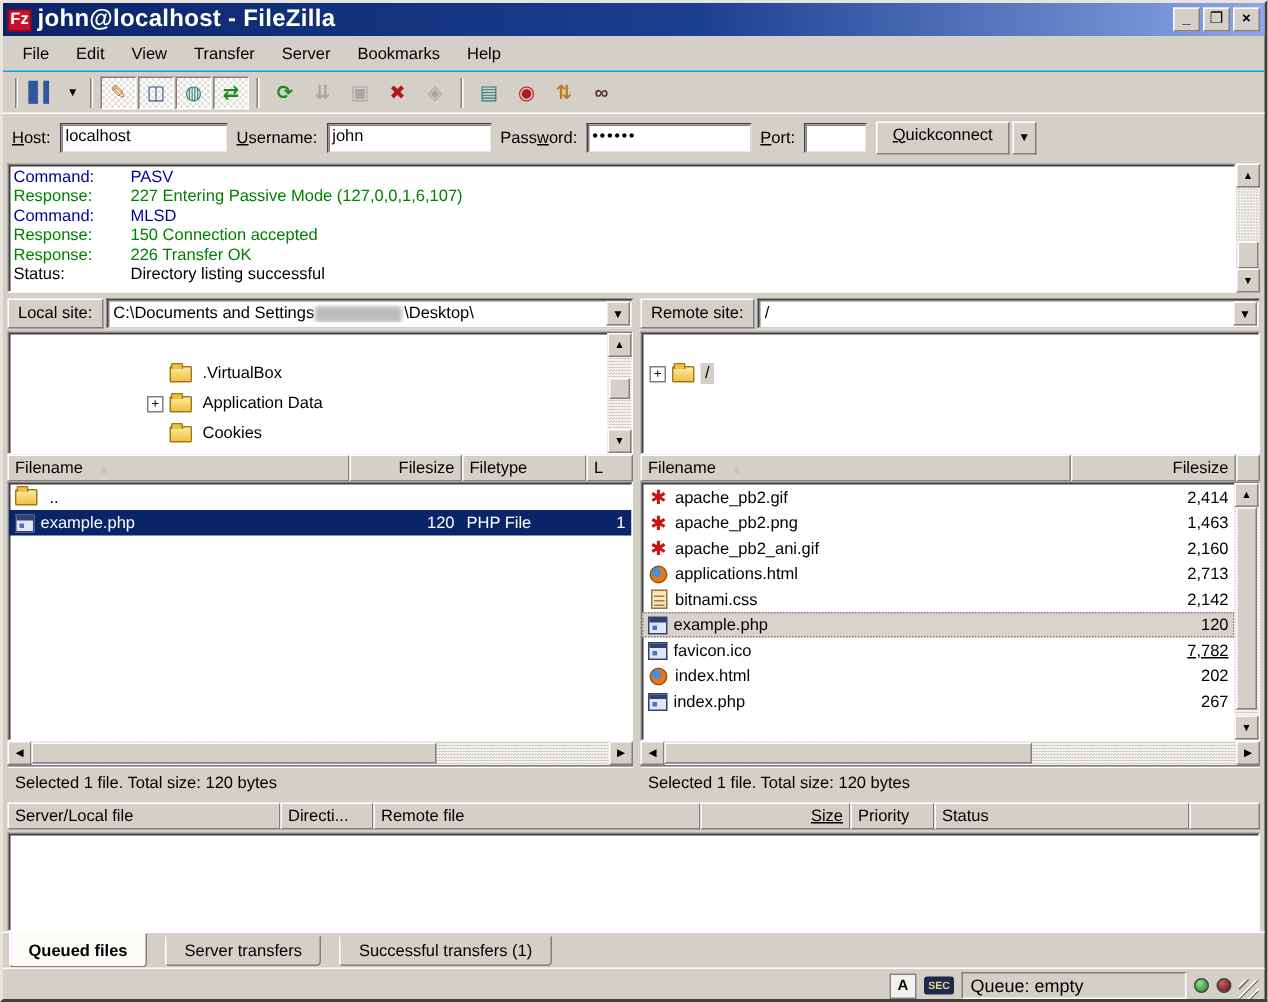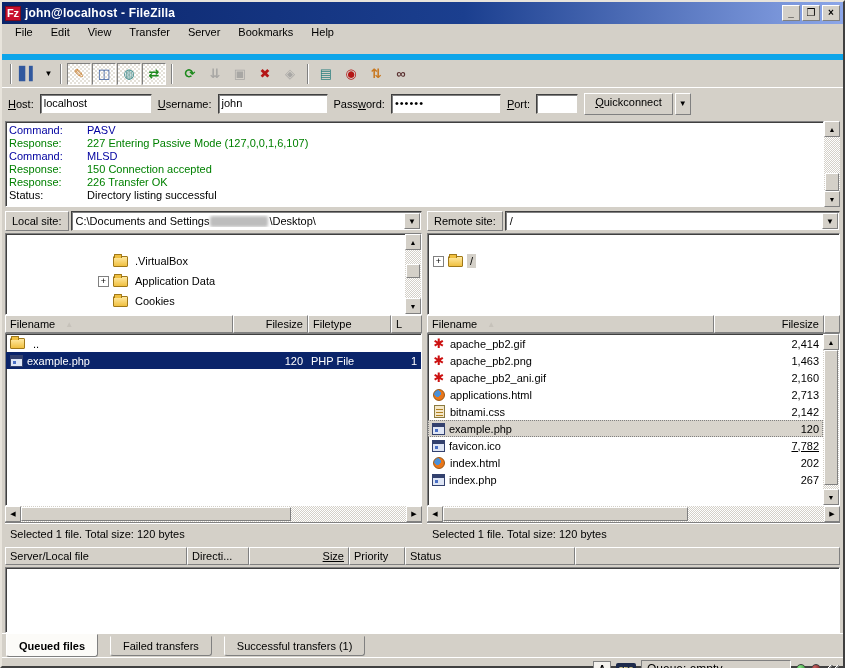--- a/index.html
+++ b/index.html
@@ -12,27 +12,27 @@
   
   .raised  { border:1px solid; border-color:#fff #808080 #808080 #fff; background:#d4d0c8; }
   .field   { border:1px solid; border-color:#404040 #d4d0c8 #d4d0c8 #404040; background:#fff;
              box-shadow:inset 1px 1px 0 #808080; }
 
   
   .titlebar { height:22px; background:linear-gradient(90deg,#0a246a 0%,#1b3f8f 55%,#8ca6e8 100%);
     display:flex; align-items:center; padding:0 3px; flex:none; }
   .fz-icon { width:16px; height:15px; background:#c8102e; color:#fff; font-weight:bold; font-size:11px;
     display:flex; align-items:center; justify-content:center; margin-right:4px; border:1px solid #7a0a1d; }
-  .title-text { color:#fff; font-weight:bold; font-size:12px; flex:1; letter-spacing:.2px; }
+  .title-text { color:#fff; font-weight:bold; font-size:16px; flex:1; letter-spacing:.2px; }
   .winbtn { width:18px; height:16px; margin-left:2px; font-size:10px; font-weight:bold; line-height:13px;
     text-align:center; color:#000; }
 
   
-  .menubar { height:36px; display:flex; align-items:flex-start; padding-left:4px; flex:none;
-    border-bottom:6px solid #0ea5e9; }
+  .menubar { height:24px; display:flex; align-items:center; padding-left:4px; flex:none;
+    border-bottom:1px solid #0ea5e9; }
   .menu-item { padding:2px 9px; }
 
   
   .toolbar { height:27px; display:flex; align-items:center; padding-left:4px; flex:none; gap:1px; }
   .tb-sep { width:2px; height:20px; margin:0 4px; border-left:1px solid #808080; border-right:1px solid #fff; }
   .tb-btn { width:24px; height:22px; display:flex; align-items:center; justify-content:center;
     font-size:13px; font-weight:bold; }
   .tb-btn.pressed { border:1px solid; border-color:#808080 #fff #fff #808080;
     background:repeating-conic-gradient(#fff 0% 25%, #e4e1d9 0% 50%) 0 0/4px 4px; }
   .tb-btn.disabled { color:#9a968e !important; filter:grayscale(1); opacity:.7; }
@@ -441,31 +441,32 @@
         <div class="sb-btn raised">▶</div>
       </div>
       <div class="pane-status">Selected 1 file. Total size: 120 bytes</div>
     </div>
   </div>
 
   <div class="queue">
     <div class="qhead">
       <div class="hcell raised" style="width:182px;">Server/Local file</div>
       <div class="hcell raised" style="width:62px;">Directi...</div>
+      <div class="hcell raised" style="width:218px;">Remote file</div>
       <div class="hcell raised r" style="width:100px;text-decoration:underline;">Size</div>
       <div class="hcell raised" style="width:56px;">Priority</div>
       <div class="hcell raised" style="width:170px;">Status</div>
       <div class="hcell raised" style="flex:1;"></div>
     </div>
     <div class="qbody"></div>
   </div>
 
   <div class="tabbar">
     <div class="tab active">Queued files</div>
-    <div class="tab">Failed transfers</div>
+    <div class="tab">Server transfers</div>
     <div class="tab">Successful transfers (1)</div>
   </div>
 
   <div class="statusbar">
     <div class="dtype">A</div>
     <div class="secbadge">SEC</div>
     <div class="queuebox">Queue: empty</div>
     <div class="led green"></div>
     <div class="led red"></div>
     <div class="grip"></div>

